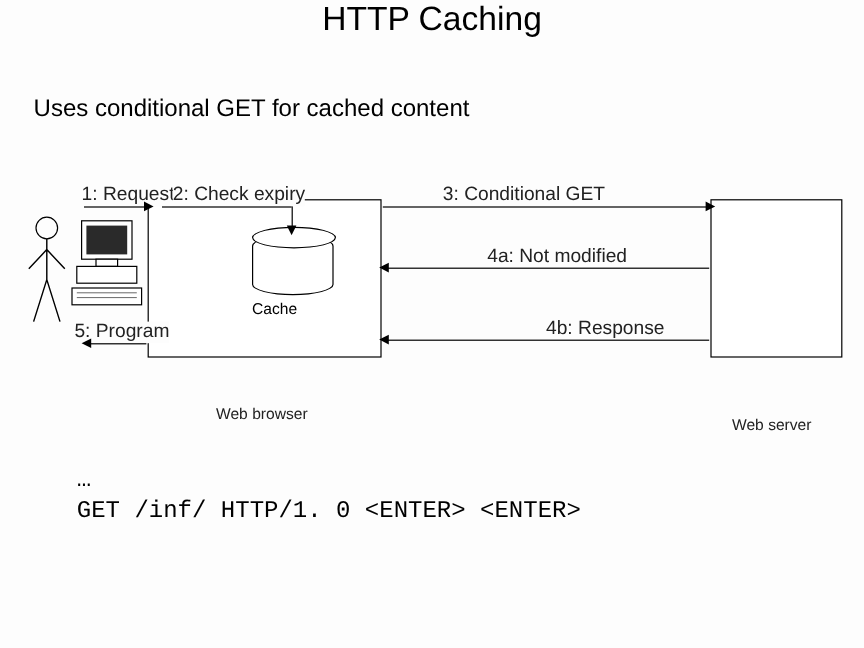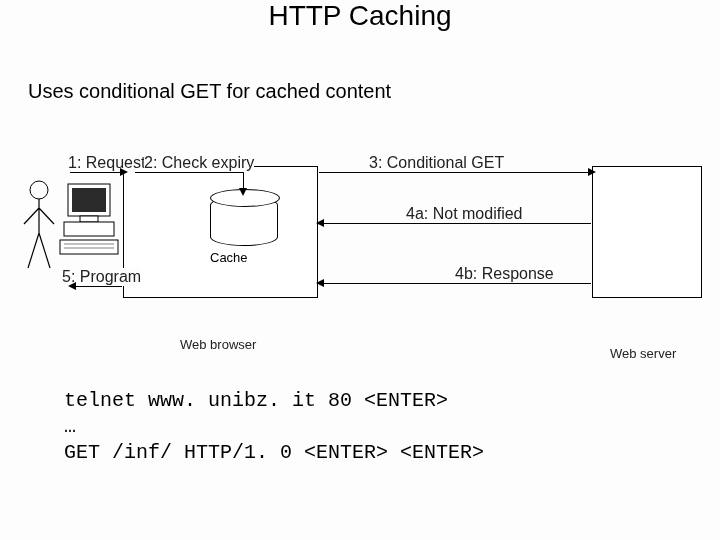--- a/index.html
+++ b/index.html
@@ -188,16 +188,15 @@
   <div class="arrow" style="left:312px; top:125px; width:269px;"></div>
   <div class="arrowhead ah-left" style="left:306px; top:121px;"></div>
 
   <div class="arrow-label" style="left:52px; top:110px;">5: Program</div>
   <div class="arrow" style="left:64px; top:128px; width:48px;"></div>
   <div class="arrowhead ah-left" style="left:58px; top:124px;"></div>
 
 </div>
 
 <div class="bottom">
-  <div class="mono">telnet www. unibz. it 80 &lt;ENTER&gt;</div>
   <div class="mono">…</div>
   <div class="mono">GET /inf/ HTTP/1. 0 &lt;ENTER&gt; &lt;ENTER&gt;</div>
 </div>
 
 </body></html>

